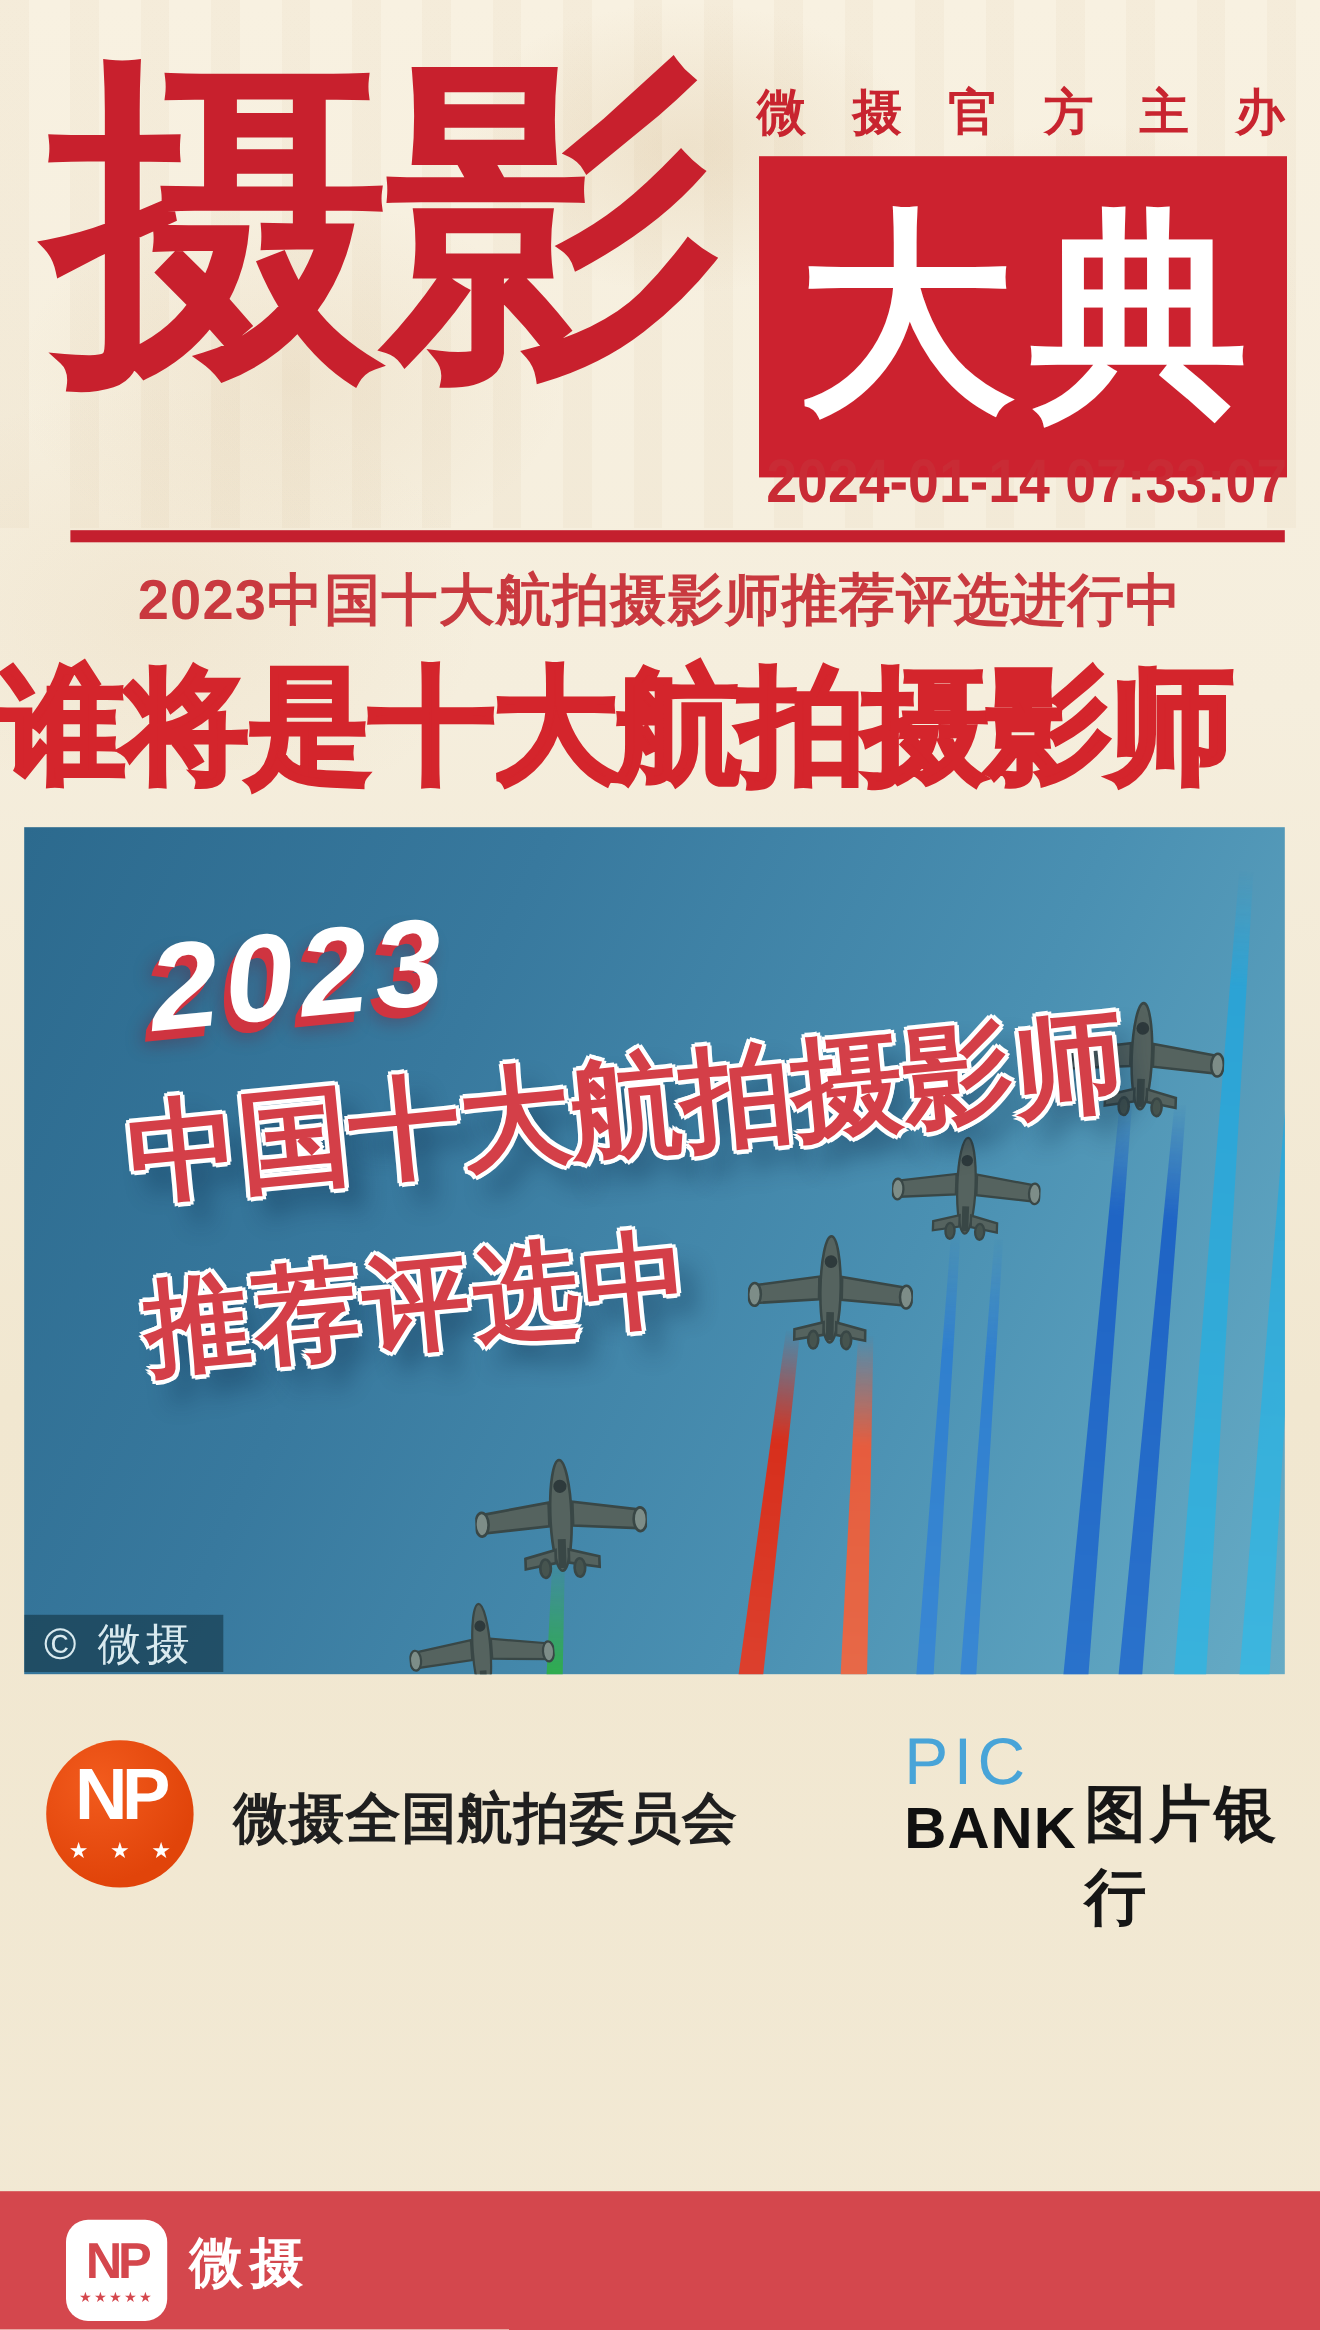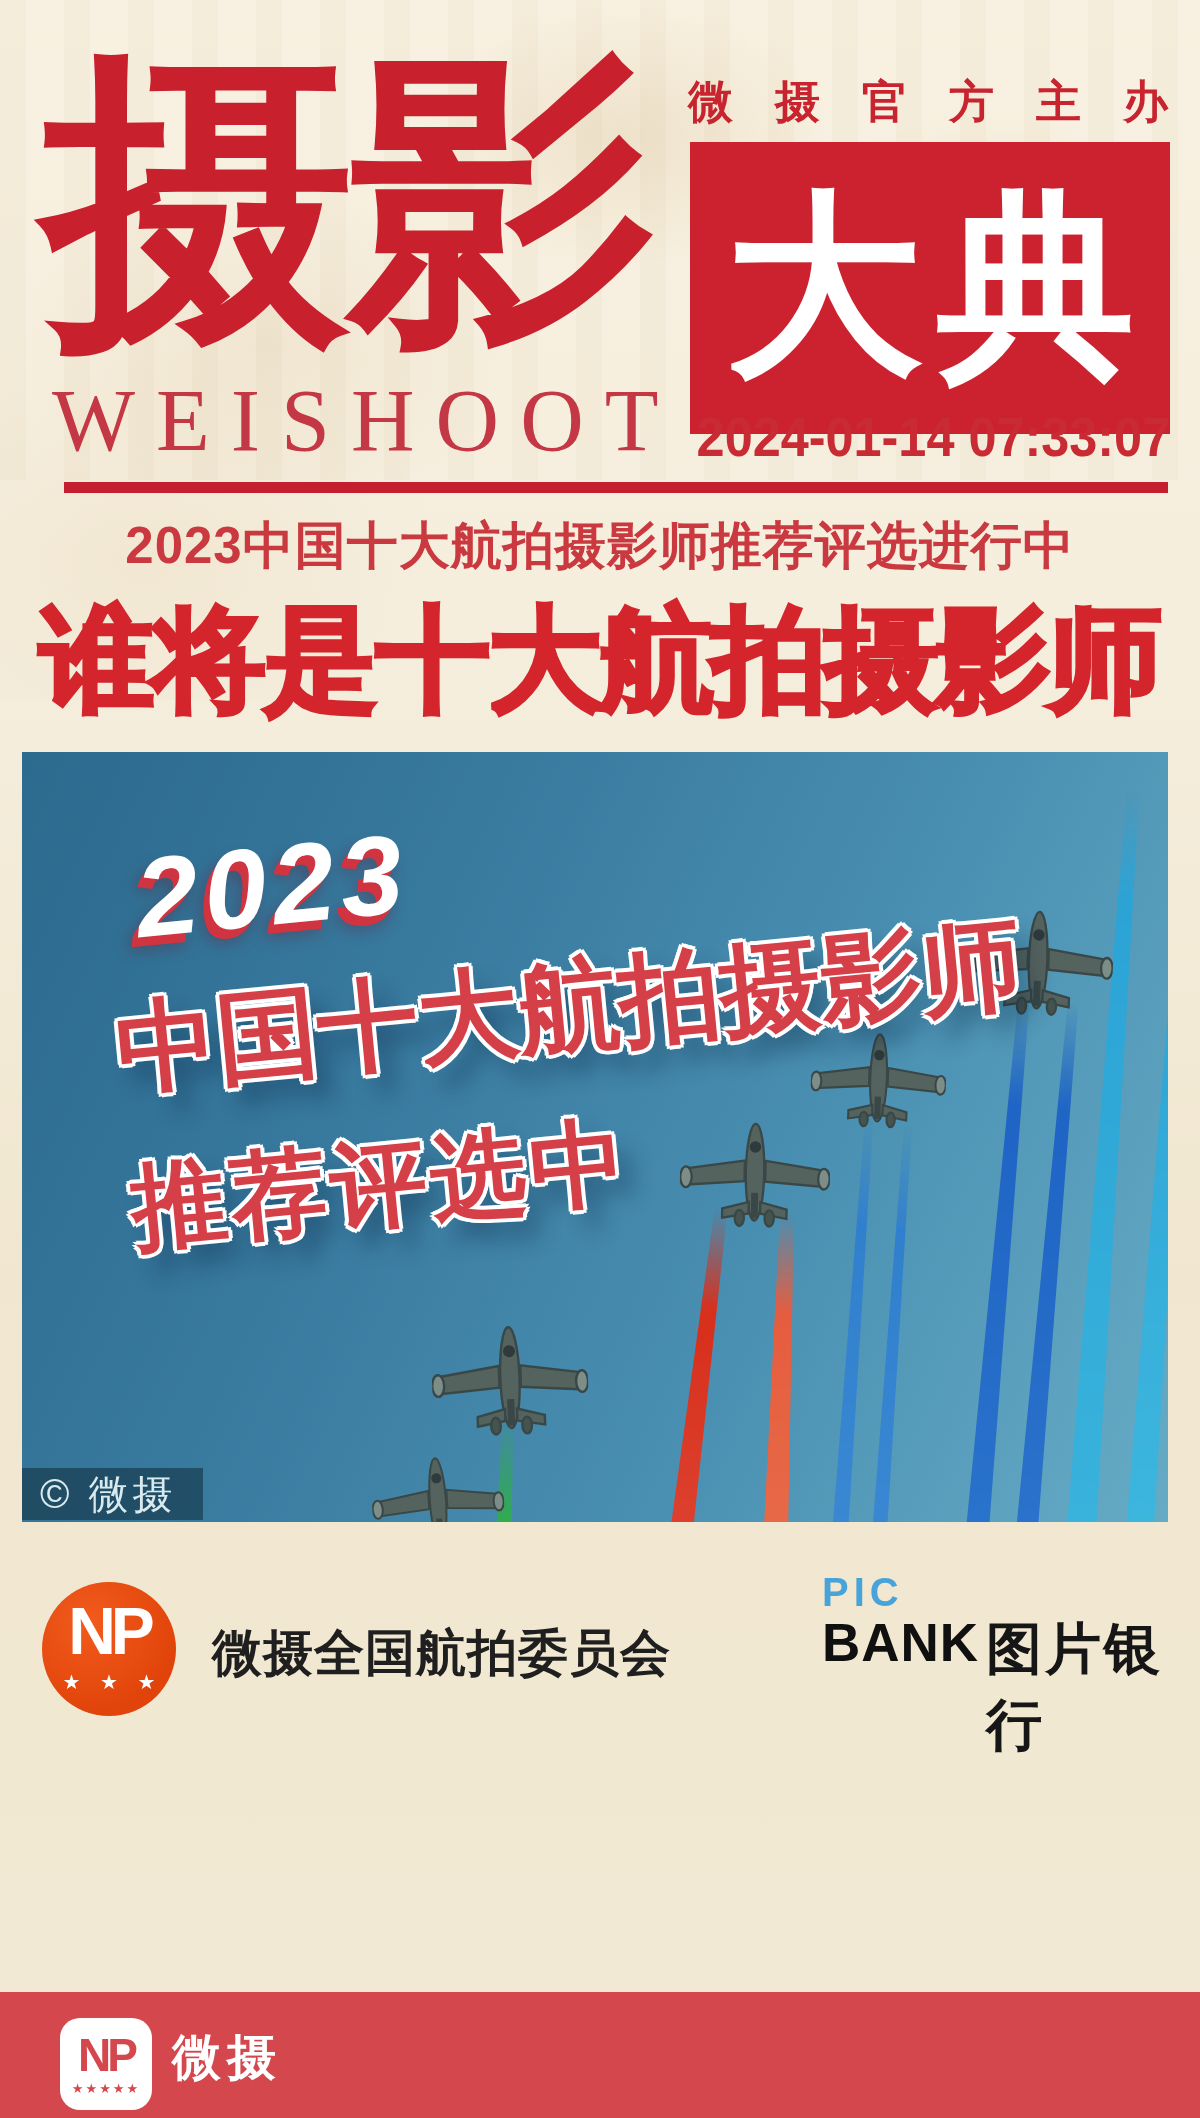--- a/index.html
+++ b/index.html
@@ -26,21 +26,21 @@
   .dadian-box{position:absolute;left:690px;top:142px;width:480px;height:292px;background:#cc222f;
               display:flex;align-items:center;justify-content:center;}
   .dadian-box span{font-family:"DejaVu Serif","Liberation Serif",serif;font-size:198px;color:#ffffff;
                    letter-spacing:14px;margin-left:14px;font-weight:700;}
   .datetime{position:absolute;right:30px;top:404px;font-size:56px;font-weight:700;color:#c92b35;
             transform:scaleX(.9);transform-origin:100% 50%;white-space:nowrap;}
   .divider{position:absolute;left:64px;top:482px;width:1104px;height:11px;background:#c41f2e;}
 
   .subtitle{position:absolute;left:0;top:512px;width:1200px;text-align:center;font-size:51px;
             font-weight:600;color:#c9393f;letter-spacing:1px;}
-  .headline{position:absolute;left:0;top:584px;width:1200px;text-align:center;font-size:114px;
+  .headline{position:absolute;left:0;top:584px;width:1200px;text-align:left;font-size:114px;
             font-weight:900;color:#d4252c;letter-spacing:-2px;-webkit-text-stroke:4px #d4252c;}
 
   
   .photo{position:absolute;left:22px;top:752px;width:1146px;height:770px;overflow:hidden;
          background:linear-gradient(115deg,#2c6a8e 0%,#38799e 32%,#4a90b2 66%,#66abc5 100%);}
   .trail{position:absolute;transform-origin:50% 0;filter:blur(3px);opacity:.95;
          clip-path:polygon(36% 0,64% 0,100% 100%,0 100%);}
   .jet{position:absolute;}
   .poster-text{position:absolute;left:74px;top:86px;transform:rotate(-5.5deg);transform-origin:0 0;}
   .p-year{font-size:112px;font-style:italic;font-weight:900;color:#ffffff;margin-left:34px;
@@ -56,21 +56,21 @@
 
   
   .np-circle{position:absolute;left:42px;top:1582px;width:134px;height:134px;border-radius:50%;
              background:radial-gradient(circle at 35% 30%,#f25b1d,#e1440a 70%);
              display:flex;flex-direction:column;align-items:center;justify-content:center;}
   .np-letters{color:#fff;font-size:66px;font-weight:900;letter-spacing:-5px;line-height:1;margin-top:-6px;}
   .np-stars{color:#fff;font-size:20px;letter-spacing:7px;margin-top:6px;margin-left:7px;}
   .committee-name{position:absolute;left:212px;top:1620px;font-size:50px;font-weight:600;color:#1f1f1f;
                   letter-spacing:1px;text-align:right;}
   .picbank{position:absolute;left:822px;top:1572px;line-height:1;}
-  .pic{font-size:40px;font-weight:700;color:#48a4d8;letter-spacing:5px;}
+  .pic{font-size:60px;font-weight:400;color:#48a4d8;letter-spacing:5px;}
   .bank{font-size:53px;font-weight:900;color:#101010;letter-spacing:1px;margin-top:4px;}
   .bank-cn{position:absolute;left:986px;top:1612px;font-size:56px;font-weight:600;color:#161616;letter-spacing:3px;}
 
   
   .article{position:absolute;left:38px;top:1698px;width:1128px;font-size:44px;line-height:58px;
            color:#1d1d1d;font-weight:500;text-align:justify;letter-spacing:0.5px;}
 
   
   .footer{position:absolute;left:0;top:1992px;width:1200px;height:126px;background:#d4474d;}
   .f-logo{position:absolute;left:60px;top:26px;width:92px;height:92px;background:#ffffff;border-radius:20px;
@@ -82,21 +82,20 @@
 </style>
 </head>
 <body>
 
 <div id="page">
   <div class="texture"></div>
   <div class="texture2"></div>
 
   <div class="hosted-by">微摄官方主办</div>
   <div class="brand-cn">摄影</div>
-  <div class="brand-en">WEISHOOT</div>
   <div class="dadian-box">
     <span>大典</span>
   </div>
   <div class="datetime">2024-01-14  07:33:07</div>
   <div class="divider"></div>
 
   <div class="subtitle">2023中国十大航拍摄影师推荐评选进行中</div>
   <div class="headline">谁将是十大航拍摄影师</div>
 
   <div class="photo">

